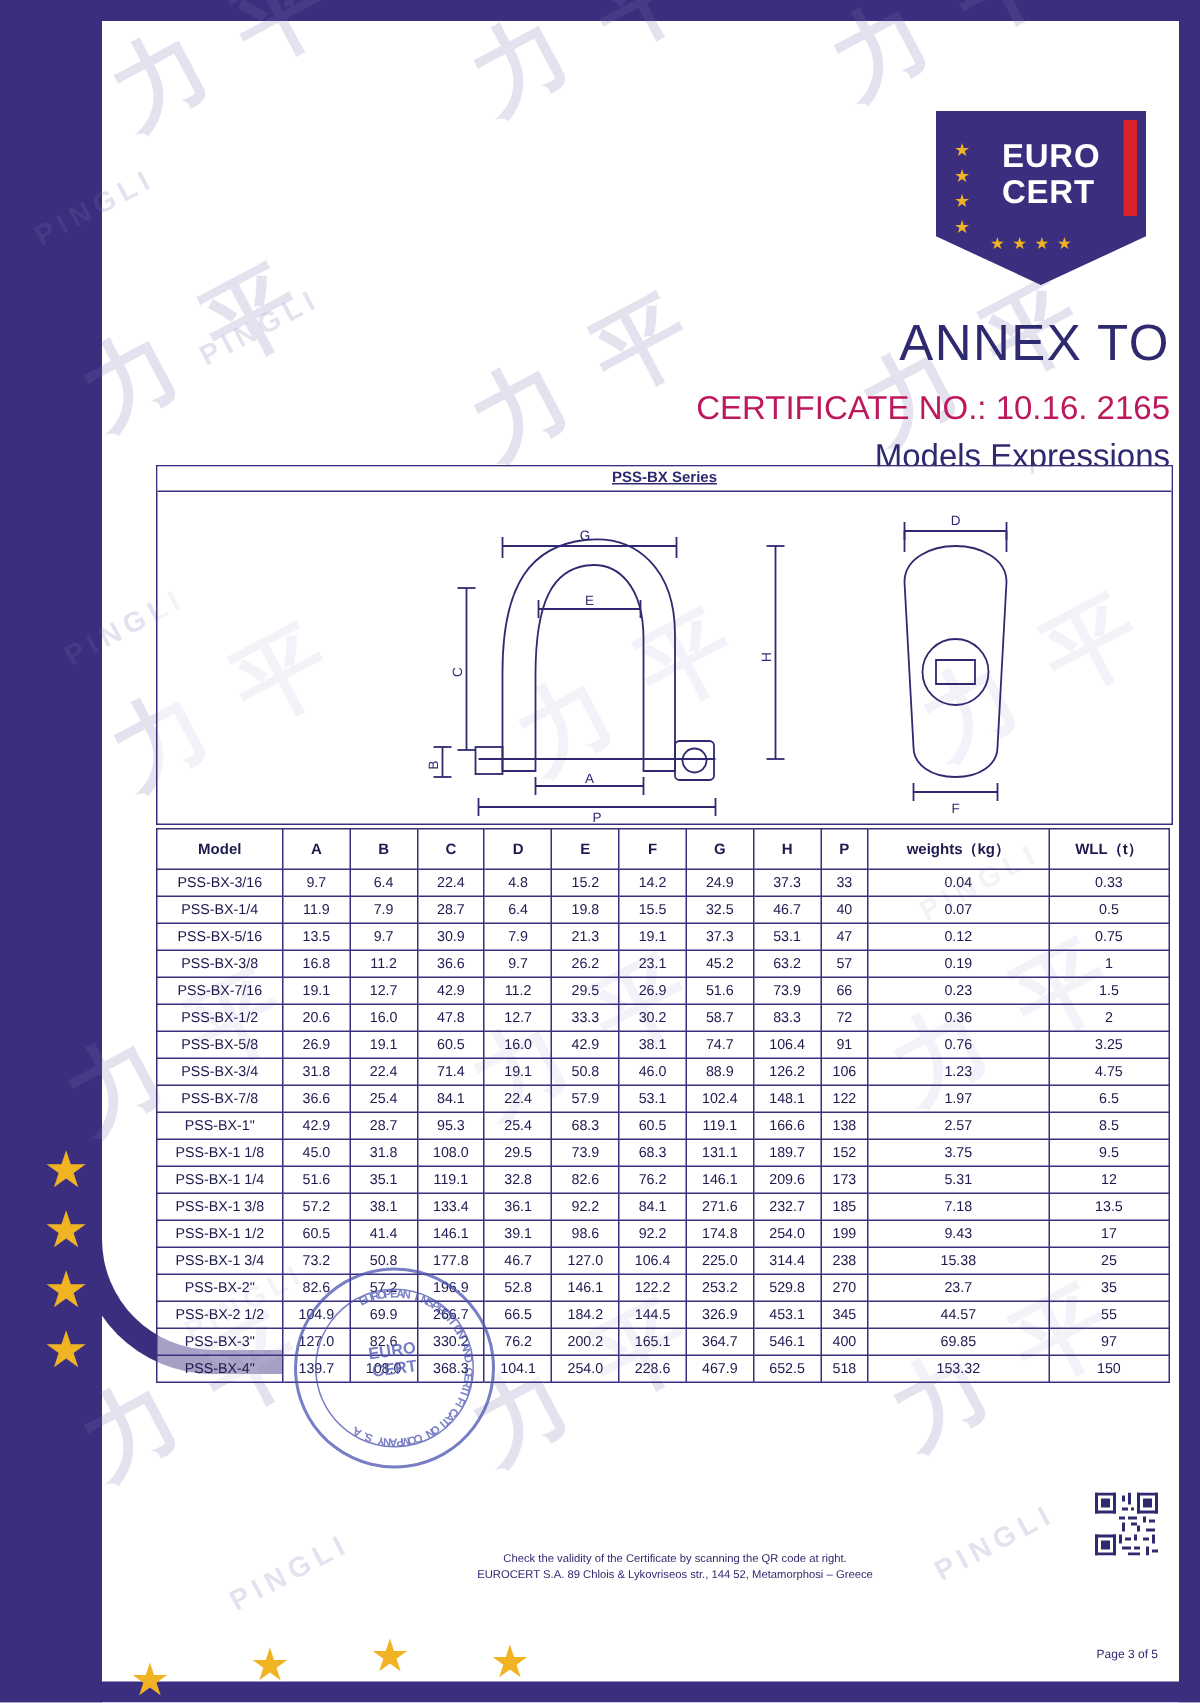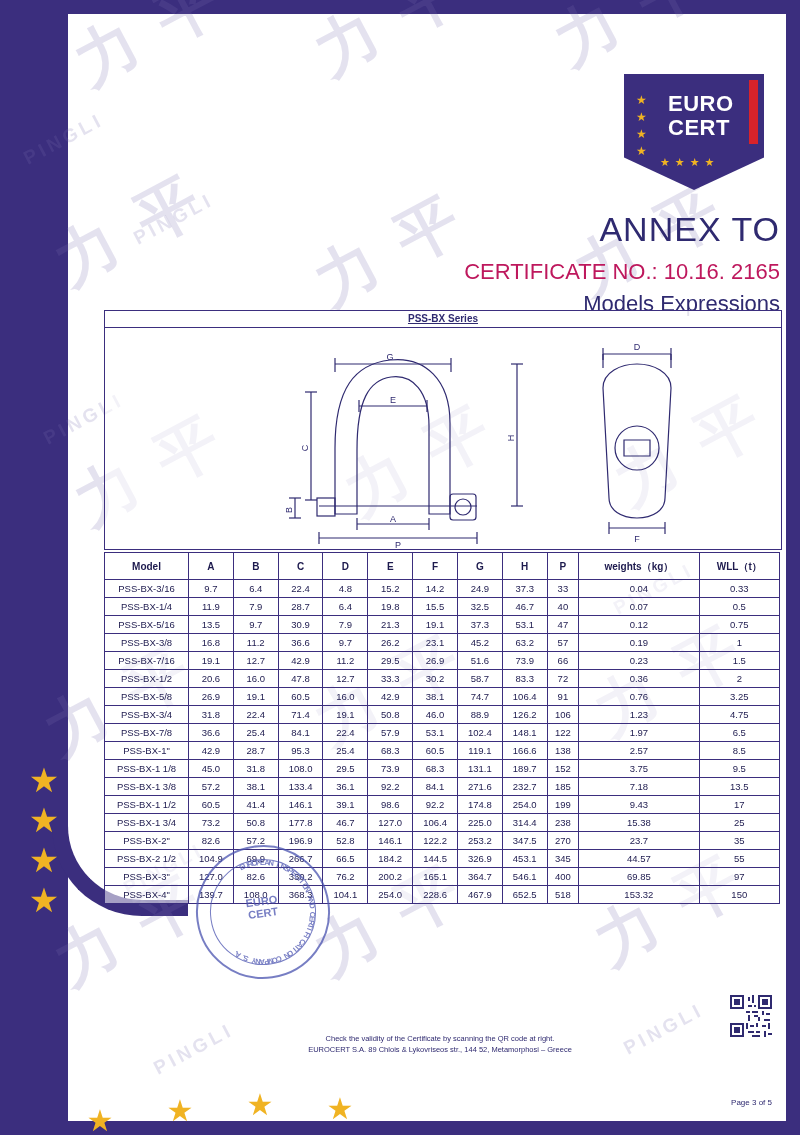--- a/index.html
+++ b/index.html
@@ -256,21 +256,21 @@
     position: absolute;
     left: 50%; top: 50%;
     font-size: 7.5px;
     font-weight: bold;
     transform-origin: 0 0;
   }
 
   
   .footer {
     position: absolute;
-    left: 180px; bottom: 80px;
+    left: 190px; bottom: 80px;
     width: 520px;
     text-align: center;
     font-size: 7.5px;
     color: #2f2a70;
     line-height: 11px;
     z-index: 5;
   }
   .footer .bold { font-weight: bold; }
   .qr {
     position: absolute;
@@ -593,20 +593,34 @@
             <td>29.5</td>
             <td>73.9</td>
             <td>68.3</td>
             <td>131.1</td>
             <td>189.7</td>
             <td>152</td>
             <td>3.75</td>
             <td>9.5</td>
           </tr>
           <tr>
+            <td class="model">PSS-BX-1 1/4</td>
+            <td>51.6</td>
+            <td>35.1</td>
+            <td>119.1</td>
+            <td>32.8</td>
+            <td>82.6</td>
+            <td>76.2</td>
+            <td>146.1</td>
+            <td>209.6</td>
+            <td>173</td>
+            <td>5.31</td>
+            <td>12</td>
+          </tr>
+          <tr>
             <td class="model">PSS-BX-1 3/8</td>
             <td>57.2</td>
             <td>38.1</td>
             <td>133.4</td>
             <td>36.1</td>
             <td>92.2</td>
             <td>84.1</td>
             <td>271.6</td>
             <td>232.7</td>
             <td>185</td>
@@ -643,21 +657,21 @@
           </tr>
           <tr>
             <td class="model">PSS-BX-2"</td>
             <td>82.6</td>
             <td>57.2</td>
             <td>196.9</td>
             <td>52.8</td>
             <td>146.1</td>
             <td>122.2</td>
             <td>253.2</td>
-            <td>347.5</td>
+            <td>529.8</td>
             <td>270</td>
             <td>23.7</td>
             <td>35</td>
           </tr>
           <tr>
             <td class="model">PSS-BX-2 1/2</td>
             <td>104.9</td>
             <td>69.9</td>
             <td>266.7</td>
             <td>66.5</td>

